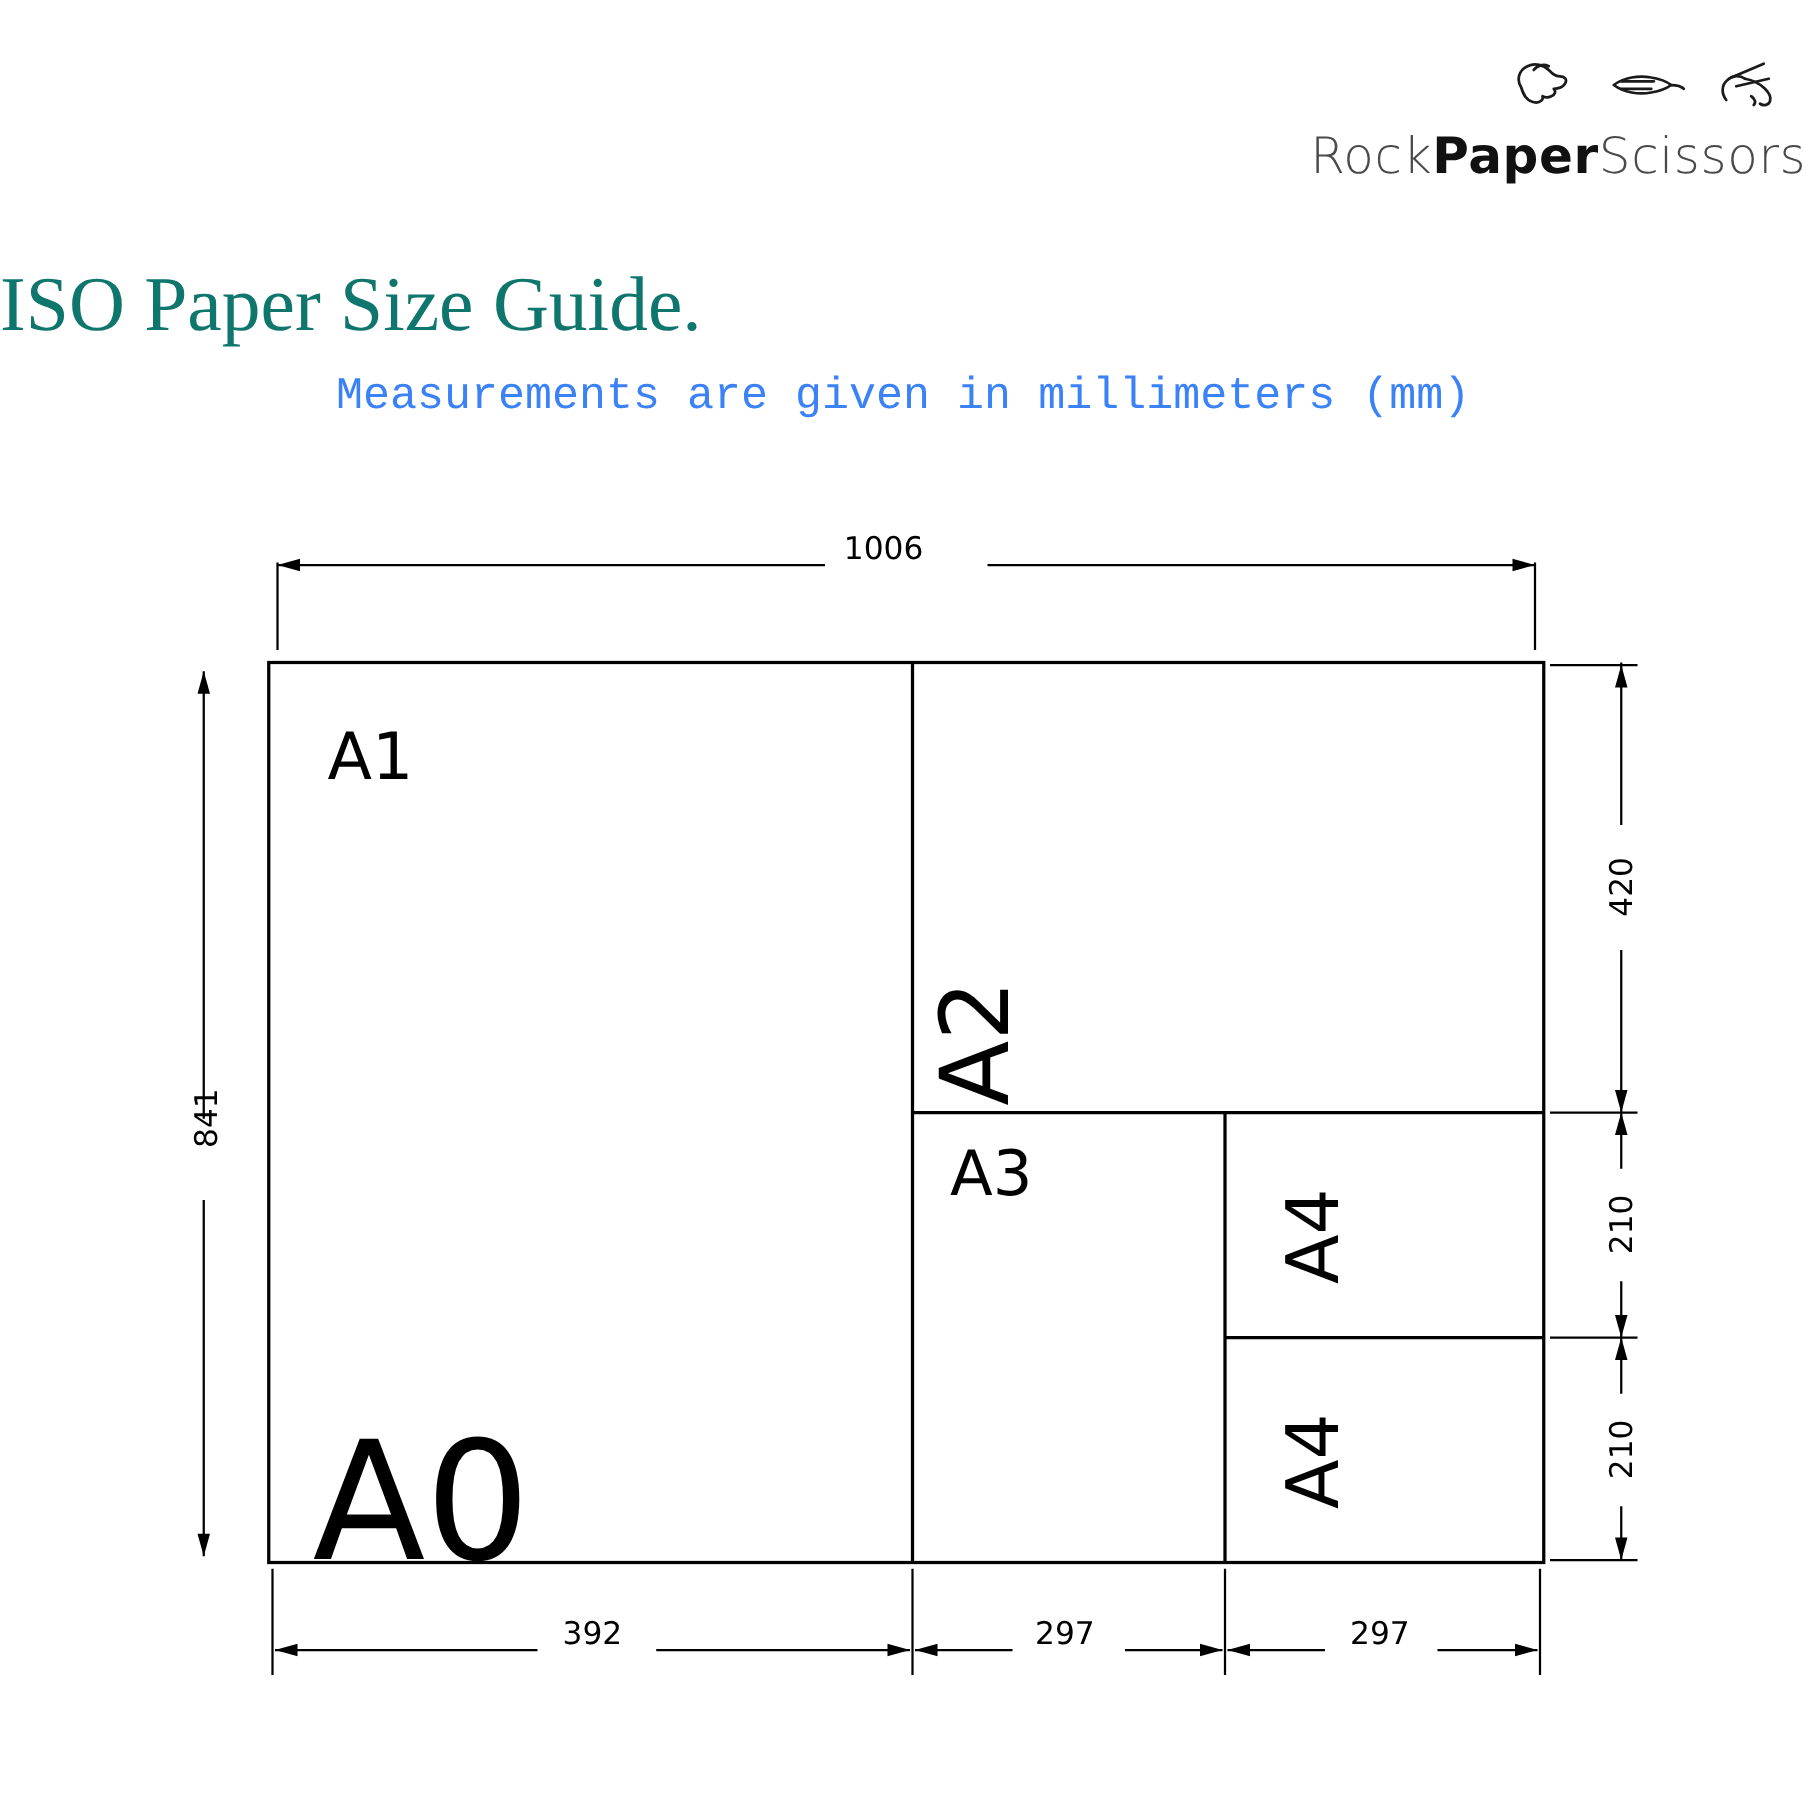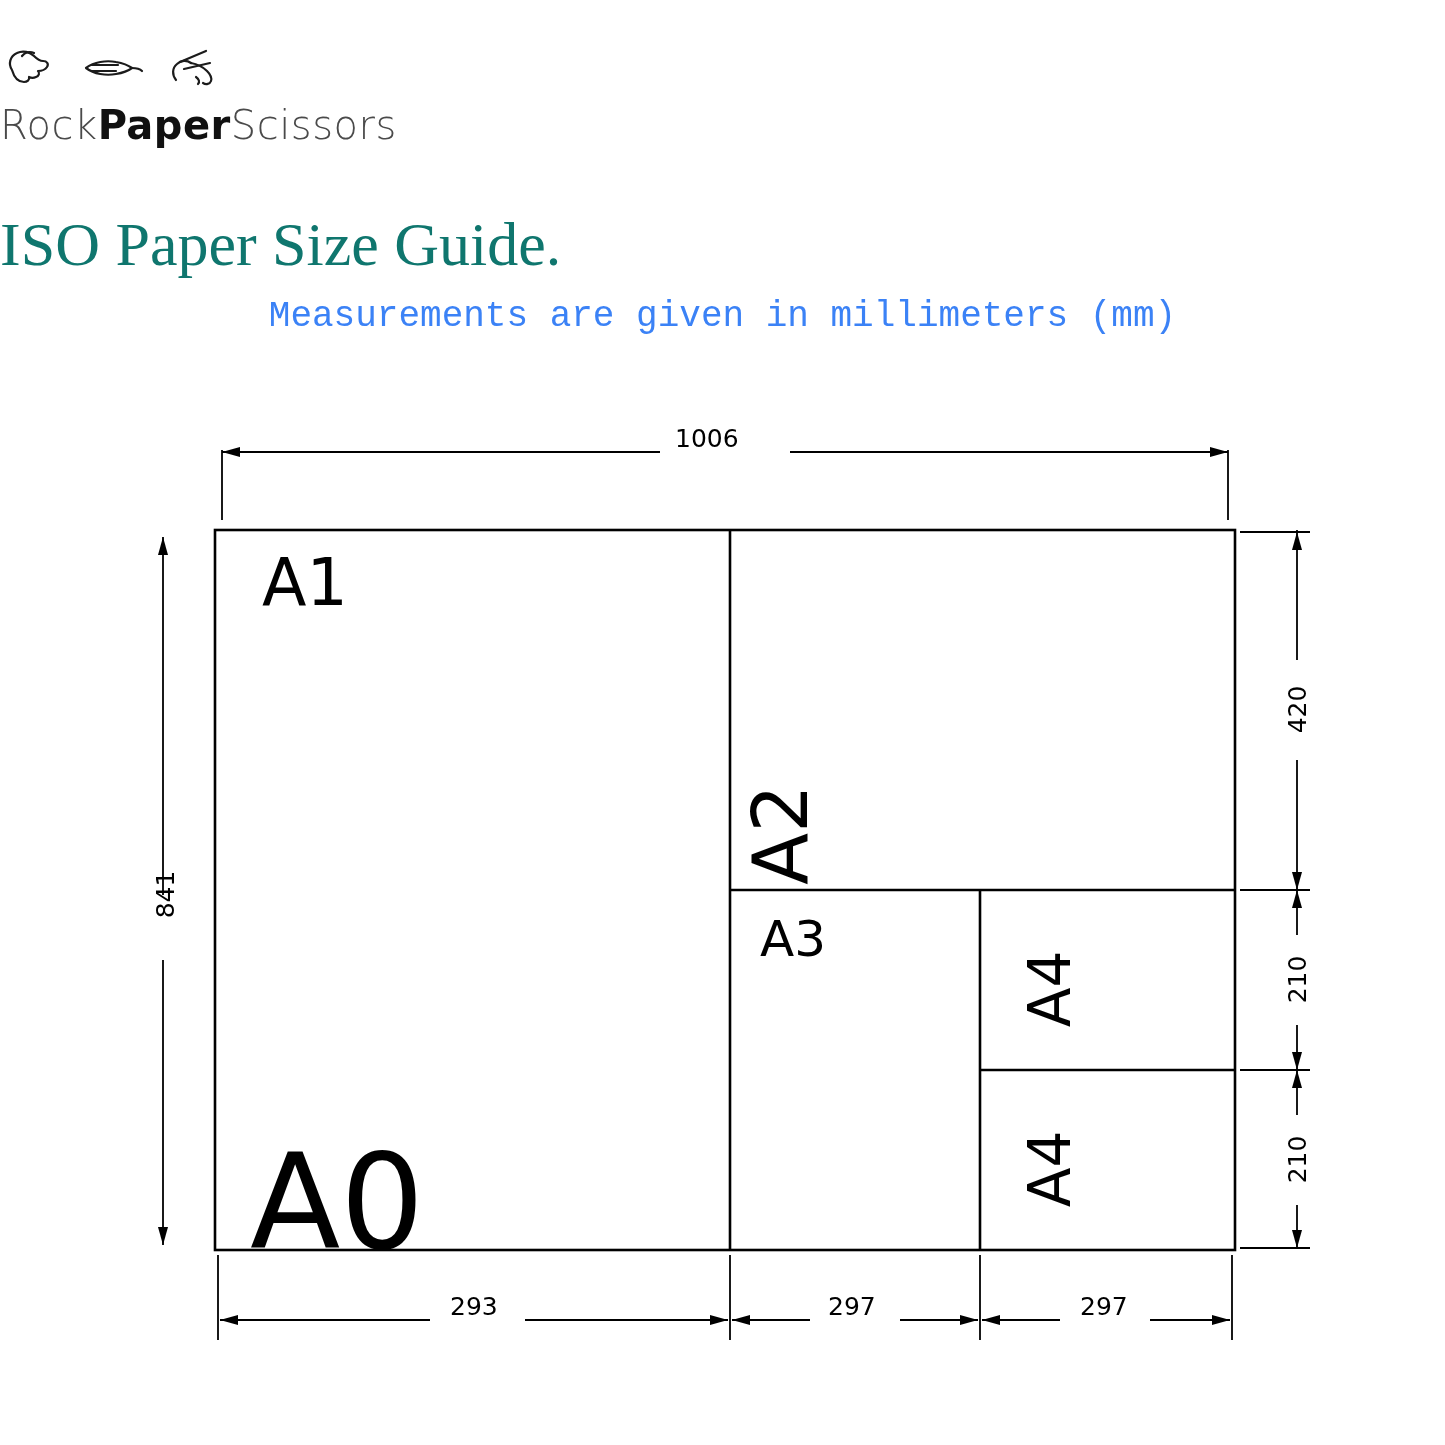--- a/index.html
+++ b/index.html
@@ -15,21 +15,21 @@
     position: relative;
     overflow: hidden;
   }
 
   
   #brand {
     position: absolute;
     top: 40px;
     left: 0;
     width: 100%;
-    text-align: left;
+    text-align: right;
   }
   #brand-icons {
     height: 56px;
     line-height: 56px;
   }
   #brand-name {
     font-family: "DejaVu Sans", sans-serif;
     font-size: 40px;
     letter-spacing: 0.5px;
     color: #2b2b2b;
@@ -204,21 +204,21 @@
 
       <polygon points="732,1320 750,1315 750,1325"></polygon>
       <polygon points="978,1320 960,1315 960,1325"></polygon>
 
       <polygon points="982,1320 1000,1315 1000,1325"></polygon>
       <polygon points="1230,1320 1212,1315 1212,1325"></polygon>
     </g>
   </svg>
 
   
-  <div class="paper-label" style="left:262px; top:545px; font-size:65px;">A1</div>
+  <div class="paper-label" style="left:262px; top:576px; font-size:52px;">A1</div>
 
   <div class="paper-label rot" style="left:700px; top:790px; width:160px; text-align:center; font-size:76px;">A2</div>
 
   <div class="paper-label" style="left:760px; top:910px; font-size:50px;">A3</div>
 
   <div class="paper-label rot" style="left:985px; top:955px; width:130px; text-align:center; font-size:58px;">A4</div>
 
   <div class="paper-label rot" style="left:985px; top:1135px; width:130px; text-align:center; font-size:58px;">A4</div>
 
   <div class="paper-label" style="left:250px; top:1095px; font-size:132px;margin-top:30px;">A0</div>
@@ -227,19 +227,19 @@
   <div class="dim" style="left:675px; top:424px;">1006</div>
 
   <div class="dim vert" style="left:120px; top:880px; width:90px; text-align:center;">841</div>
 
   <div class="dim vert" style="left:1252px; top:695px; width:90px; text-align:center;">420</div>
 
   <div class="dim vert" style="left:1252px; top:965px; width:90px; text-align:center;">210</div>
 
   <div class="dim vert" style="left:1252px; top:1145px; width:90px; text-align:center;">210</div>
 
-  <div class="dim" style="left:450px; top:1292px;">293</div>
+  <div class="dim" style="left:450px; top:1292px;">392</div>
 
   <div class="dim" style="left:828px; top:1292px;">297</div>
 
   <div class="dim" style="left:1080px; top:1292px;">297</div>
 
 </div>
 
 </body></html>

